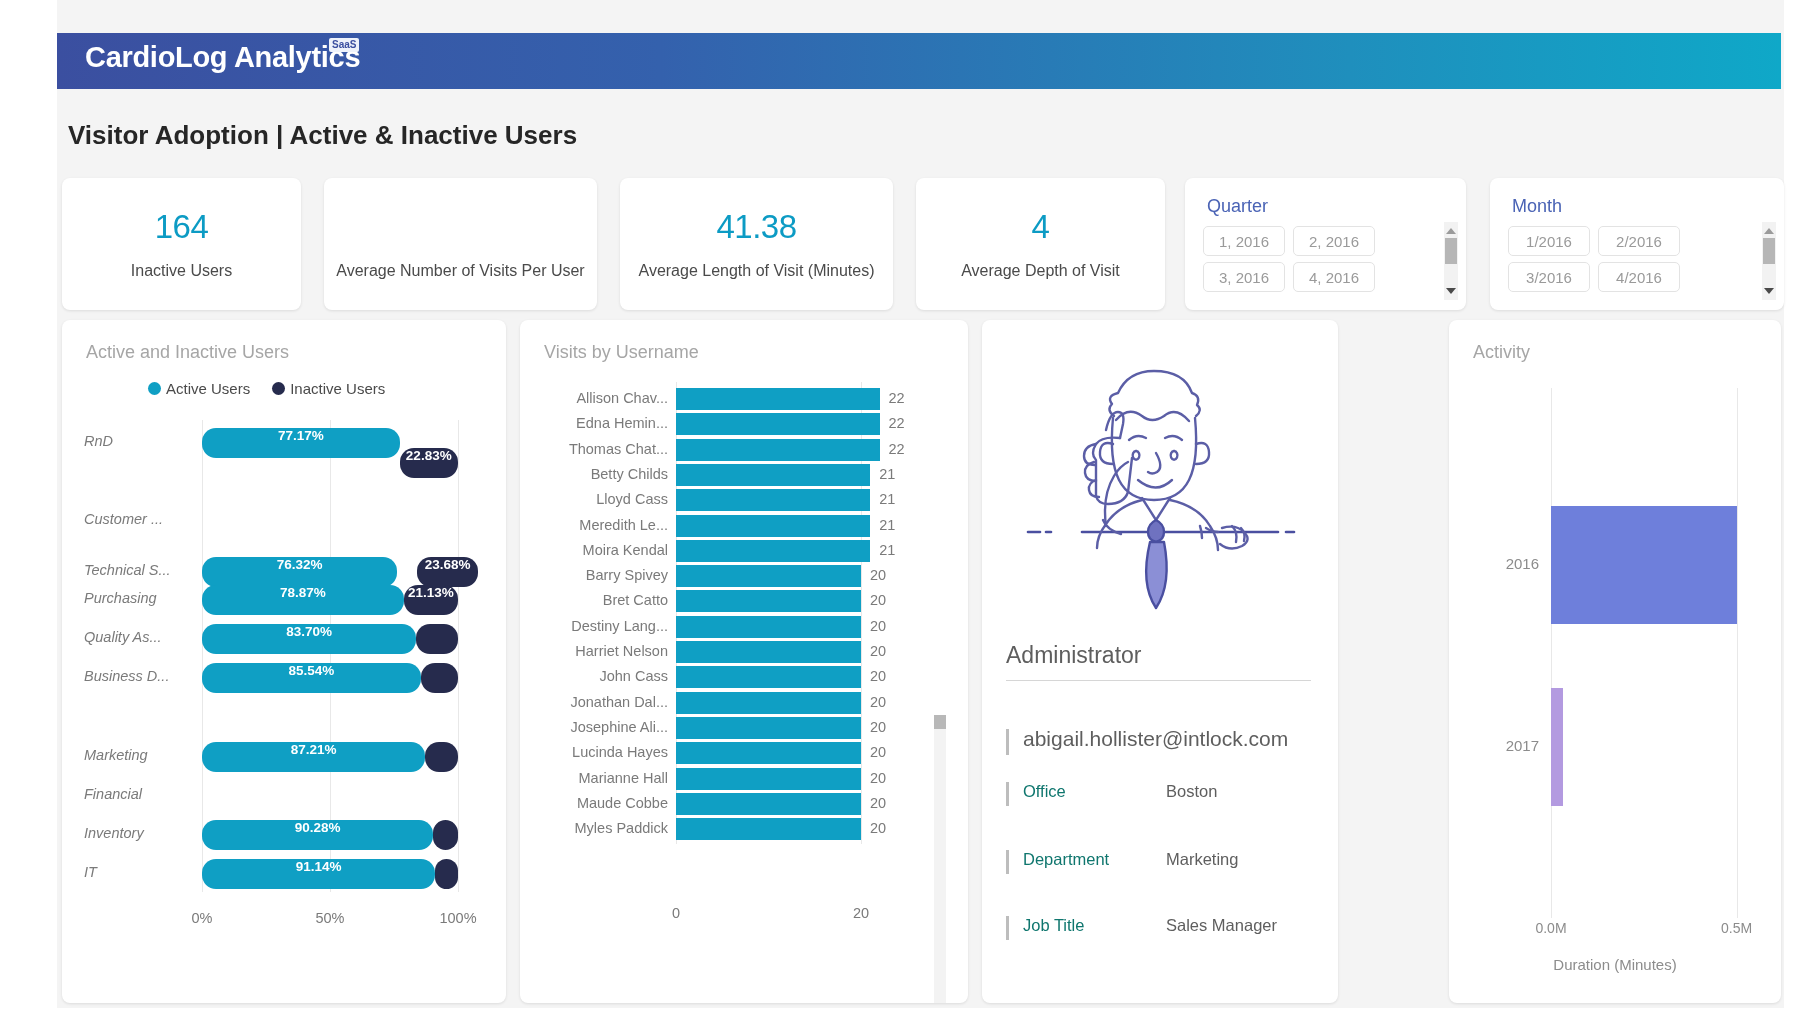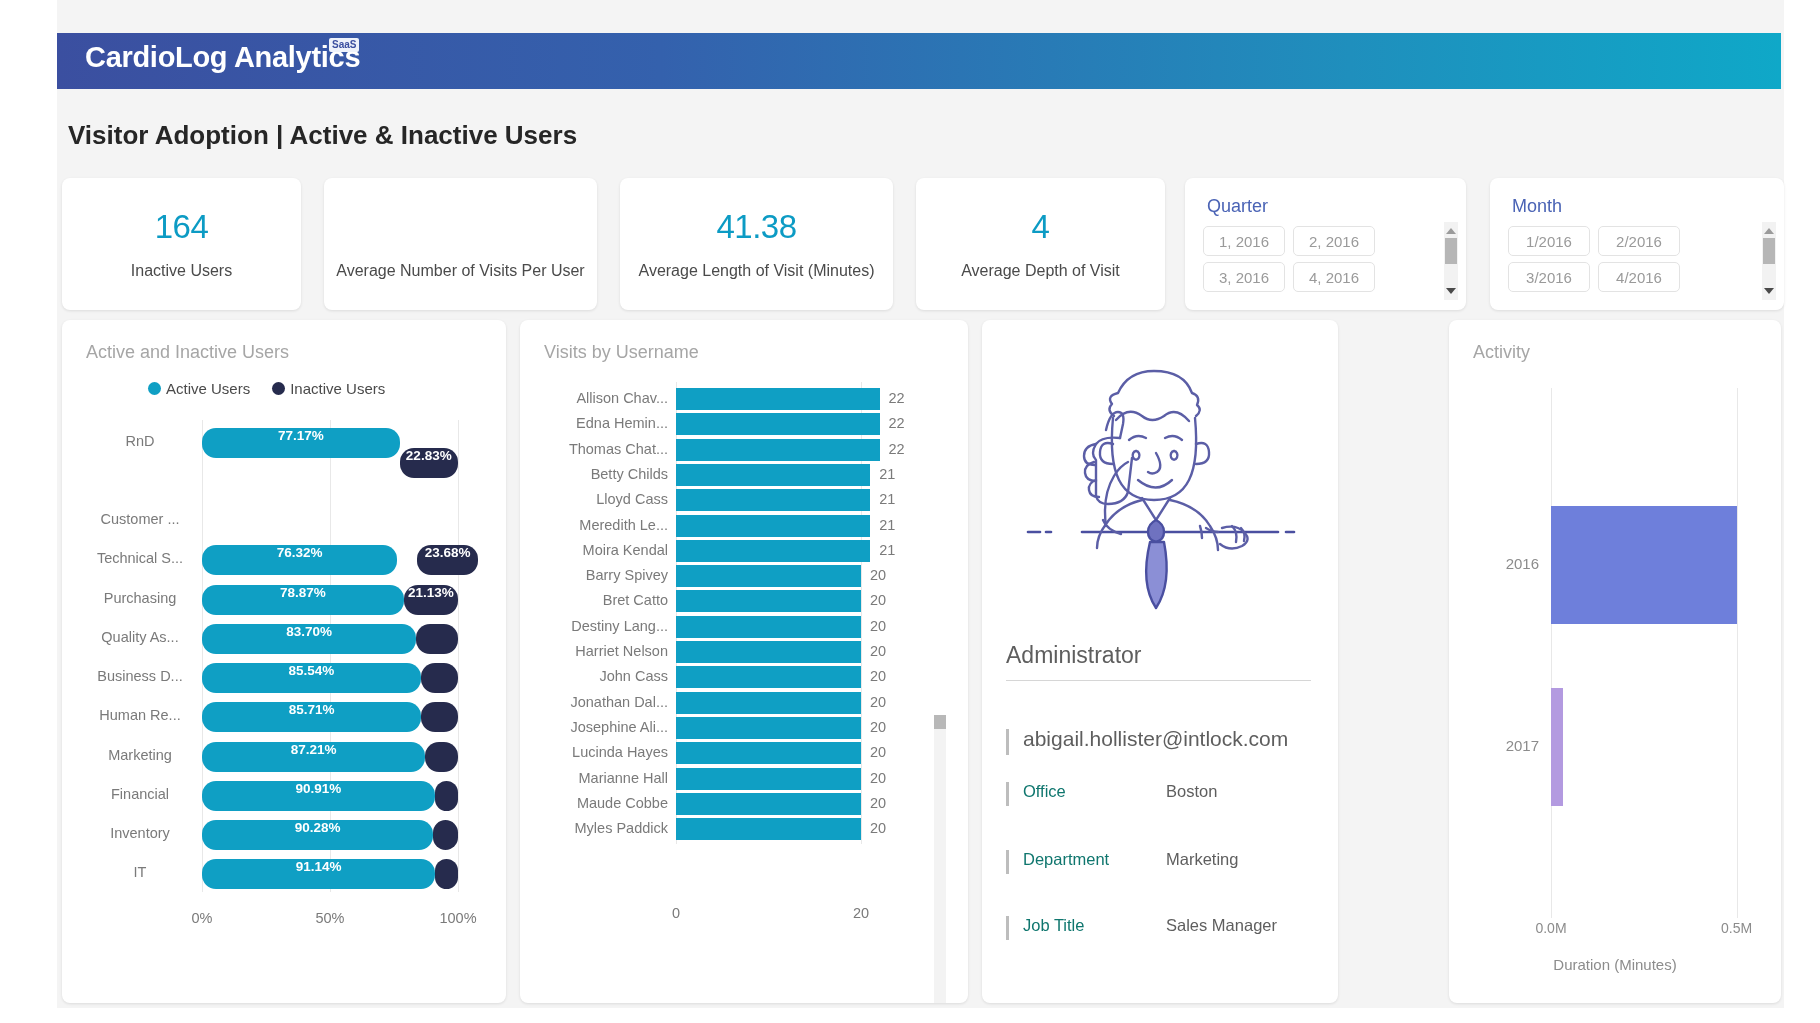--- a/index.html
+++ b/index.html
@@ -131,22 +131,22 @@
   #panel-aiu { left: 62px; top: 320px; width: 444px; height: 683px; }
   .legend { position: absolute; left: 86px; top: 60px; display: flex; gap: 22px; align-items: center; }
   .legend .item { display: flex; align-items: center; gap: 5px; font-size: 15px; color: #4a4a4a; }
   .legend .dot { width: 13px; height: 13px; border-radius: 50%; display:inline-block; }
   .aiu-plot { position: absolute; left: 22px; top: 100px; width: 400px; height: 510px; }
   .aiu-grid { position: absolute; left: 118px; top: 0; width: 256px; height: 472px; }
   .aiu-grid .gl { position: absolute; top: 0; bottom: 0; width: 1px; background: #e8e8e8; }
   .aiu-row { position: absolute; left: 0; width: 400px; height: 30px; }
   .aiu-row .cat {
     position: absolute; left: 0; width: 112px; top: 5px;
-    text-align: center; font-size: 14.5px; color: #7a7a7a;
-    white-space: nowrap; overflow: hidden;
+    text-align: left; font-size: 14.5px; color: #7a7a7a;
+    white-space: nowrap; overflow: hidden; font-style: italic;
   }
   .aiu-row .track { position: absolute; left: 118px; top: 0; width: 256px; height: 30px; }
   .seg { position: absolute; top: 0; height: 30px; display: flex; align-items: flex-start; justify-content: center; border-radius: 14px; }
   .seg span { font-size: 13.5px; font-weight: bold; color: #fff; white-space: nowrap; }
   .aiu-axis { position: absolute; left: 22px; top: 590px; width: 400px; height: 26px; }
   .aiu-axis .tk { position: absolute; font-size: 14.5px; color: #7a7a7a; transform: translateX(-50%); white-space: nowrap; }
 
   
   #panel-vbu { left: 520px; top: 320px; width: 448px; height: 683px; }
   .vbu-plot { position: absolute; left: 24px; top: 62px; width: 400px; height: 510px; }
@@ -273,21 +273,21 @@
               <span>77.17%</span>
             </div>
             <div class="seg" style="left: 197.555px; width: 58.4448px; background: rgb(38, 43, 77); margin-top: 20px;">
               <span>22.83%</span>
             </div>
           </div>
         </div>
         <div class="aiu-row" style="top: 86.4px;">
           <div class="cat">Customer ...</div>
         </div>
-        <div class="aiu-row" style="top: 125px;">
+        <div class="aiu-row" style="top: 137px;">
           <div class="cat">Technical S...</div>
           <div class="track">
             <div class="seg" style="left: 0px; width: 195.379px; background: rgb(15, 159, 196);">
               <span>76.32%</span>
             </div>
             <div class="seg" style="left: 195.379px; width: 60.6208px; background: rgb(38, 43, 77); margin-left: 20px;">
               <span>23.68%</span>
             </div>
           </div>
         </div>
@@ -317,52 +317,33 @@
           <div class="cat">Business D...</div>
           <div class="track">
             <div class="seg" style="left: 0px; width: 218.982px; background: rgb(15, 159, 196);">
               <span>85.54%</span>
             </div>
             <div class="seg" style="left: 218.982px; width: 37.0176px; background: rgb(38, 43, 77);">
               <span></span>
             </div>
           </div>
         </div>
-        <div class="aiu-row" style="top: 282.4px;">
-          <div class="cat">Human Re...</div>
-          <div class="track">
-            <div class="seg" style="left: 0px; width: 219.418px; background: rgb(15, 159, 196);">
-              <span>85.71%</span>
-            </div>
-            <div class="seg" style="left: 219.418px; width: 36.5824px; background: rgb(38, 43, 77);">
-              <span></span>
-            </div>
-          </div>
-        </div>
         <div class="aiu-row" style="top: 321.6px;">
           <div class="cat">Marketing</div>
           <div class="track">
             <div class="seg" style="left: 0px; width: 223.258px; background: rgb(15, 159, 196);">
               <span>87.21%</span>
             </div>
             <div class="seg" style="left: 223.258px; width: 32.7424px; background: rgb(38, 43, 77);">
               <span></span>
             </div>
           </div>
         </div>
         <div class="aiu-row" style="top: 360.8px;">
           <div class="cat">Financial</div>
-          <div class="track">
-            <div class="seg" style="left: 0px; width: 232.73px; background: rgb(15, 159, 196);">
-              <span>90.91%</span>
-            </div>
-            <div class="seg" style="left: 232.73px; width: 23.2704px; background: rgb(38, 43, 77);">
-              <span></span>
-            </div>
-          </div>
         </div>
         <div class="aiu-row" style="top: 400px;">
           <div class="cat">Inventory</div>
           <div class="track">
             <div class="seg" style="left: 0px; width: 231.117px; background: rgb(15, 159, 196);">
               <span>90.28%</span>
             </div>
             <div class="seg" style="left: 231.117px; width: 24.8832px; background: rgb(38, 43, 77);">
               <span></span>
             </div>

